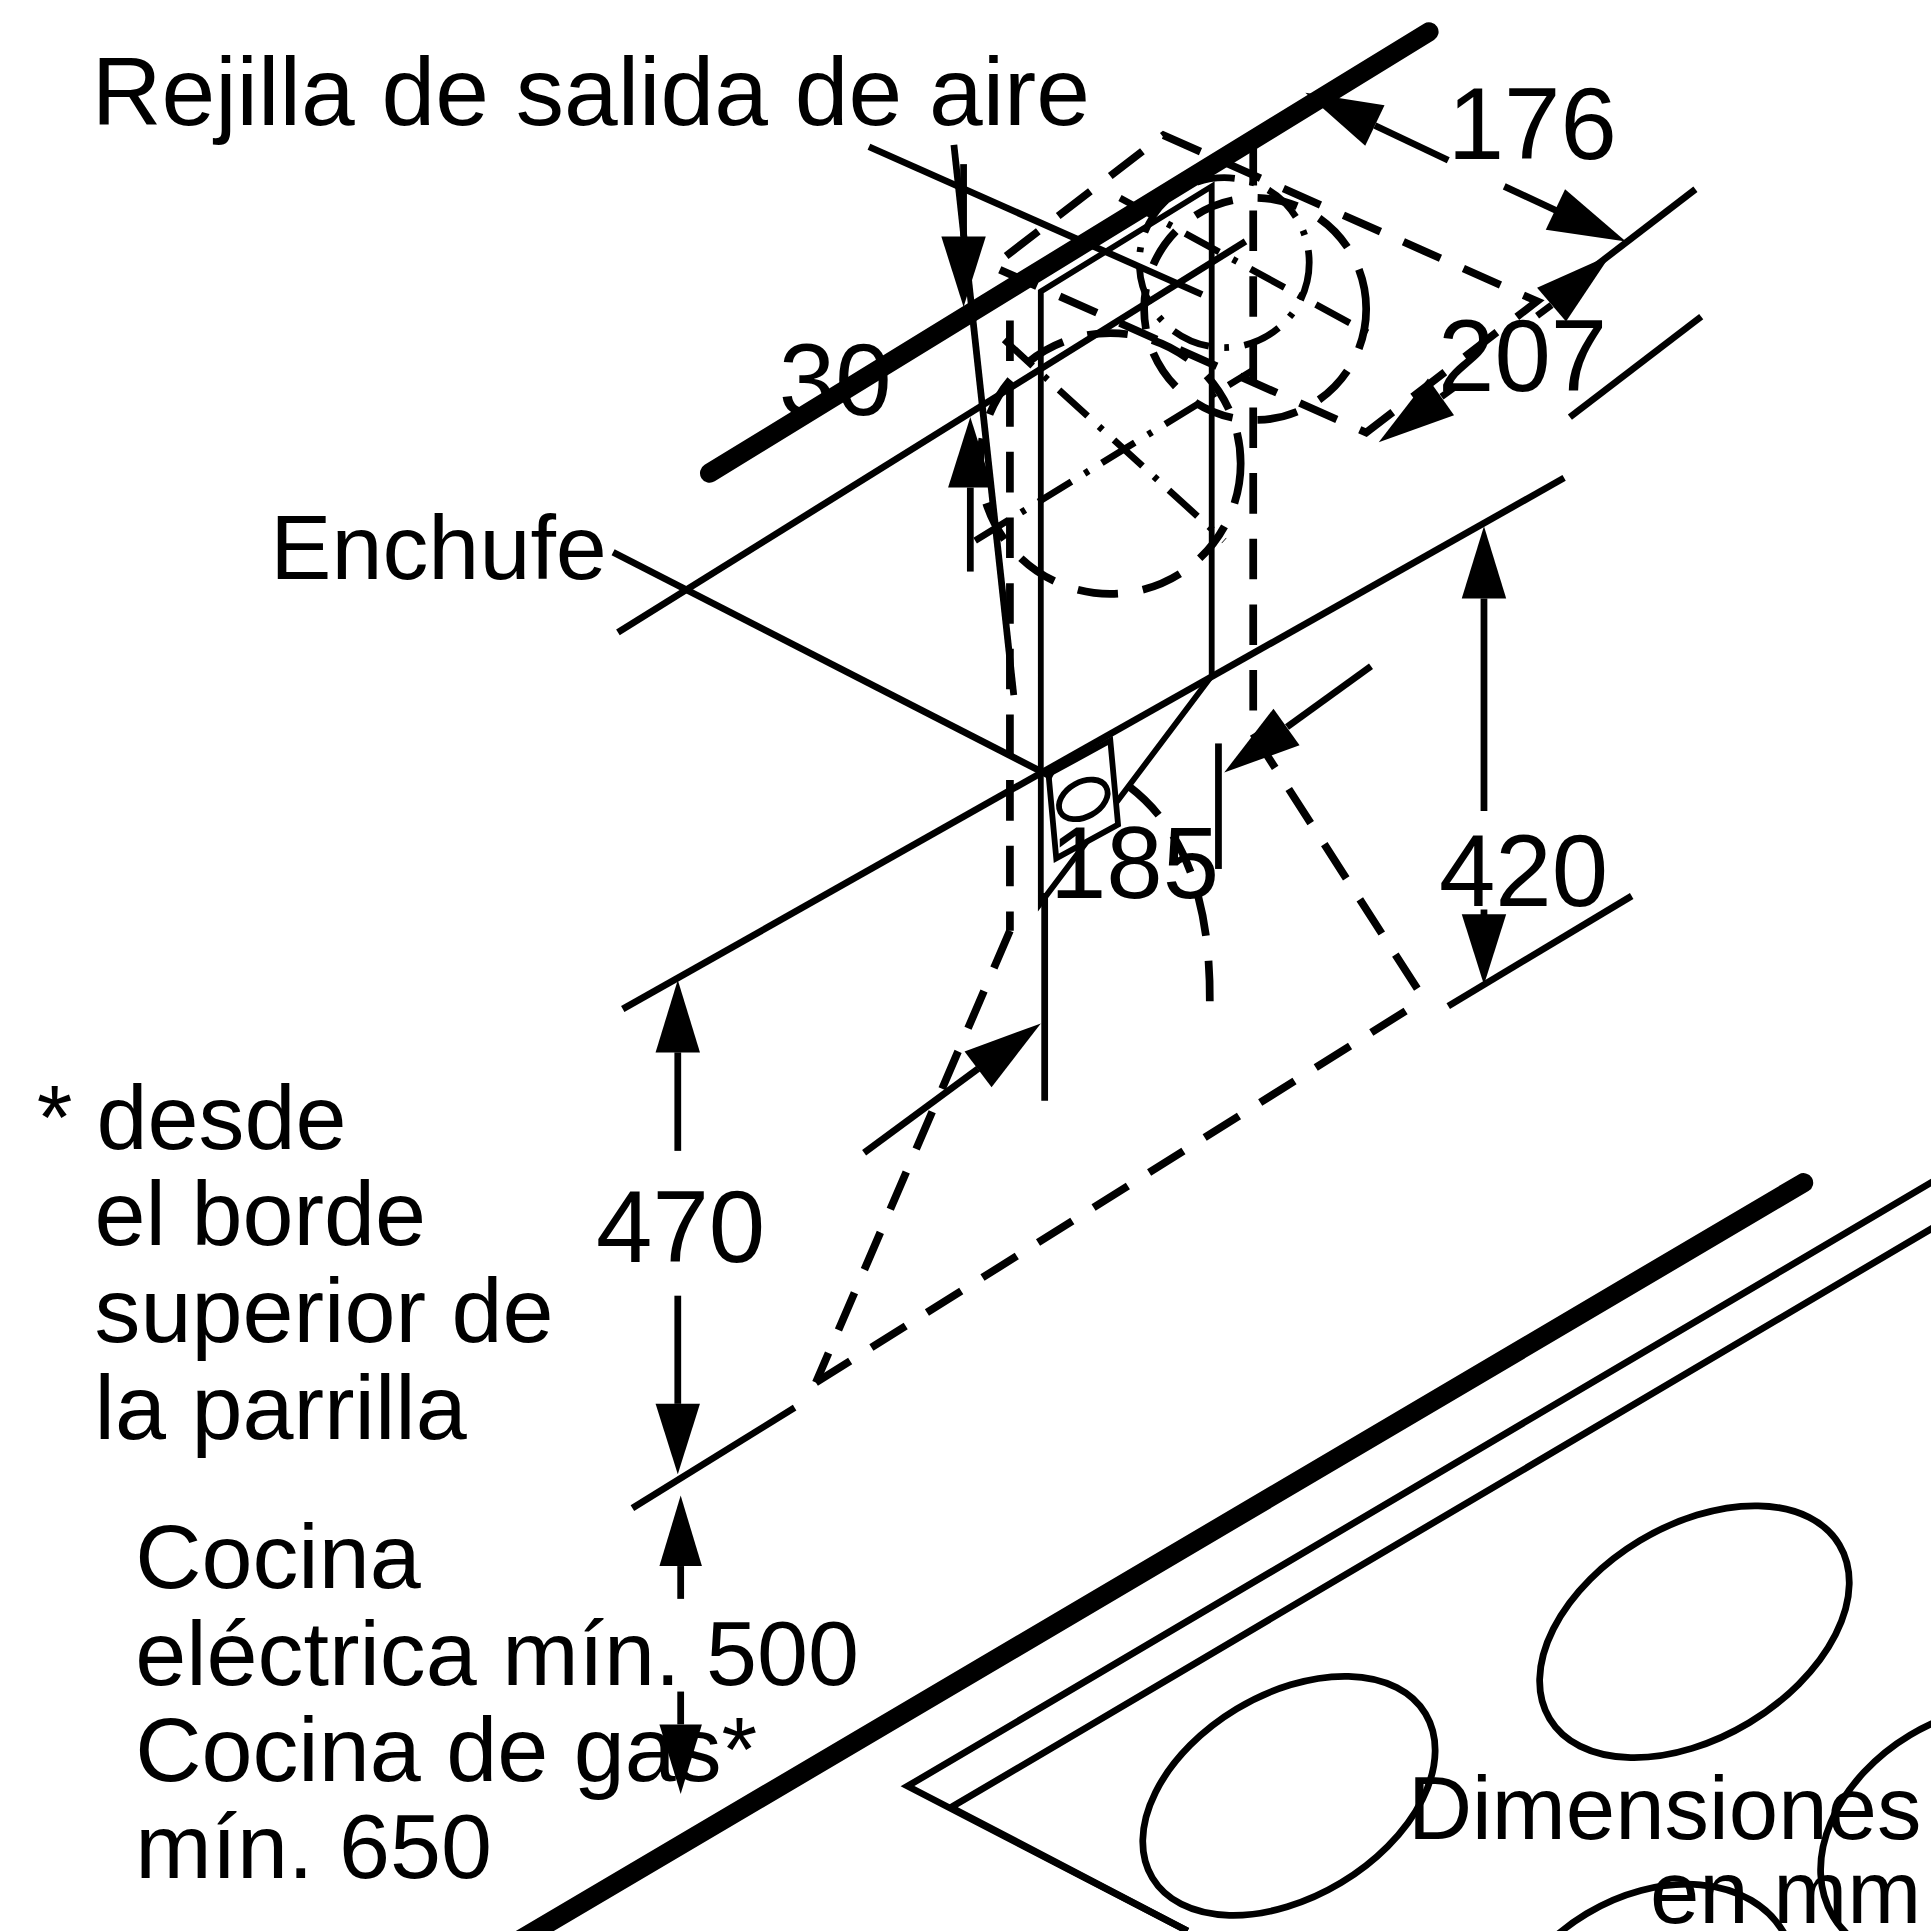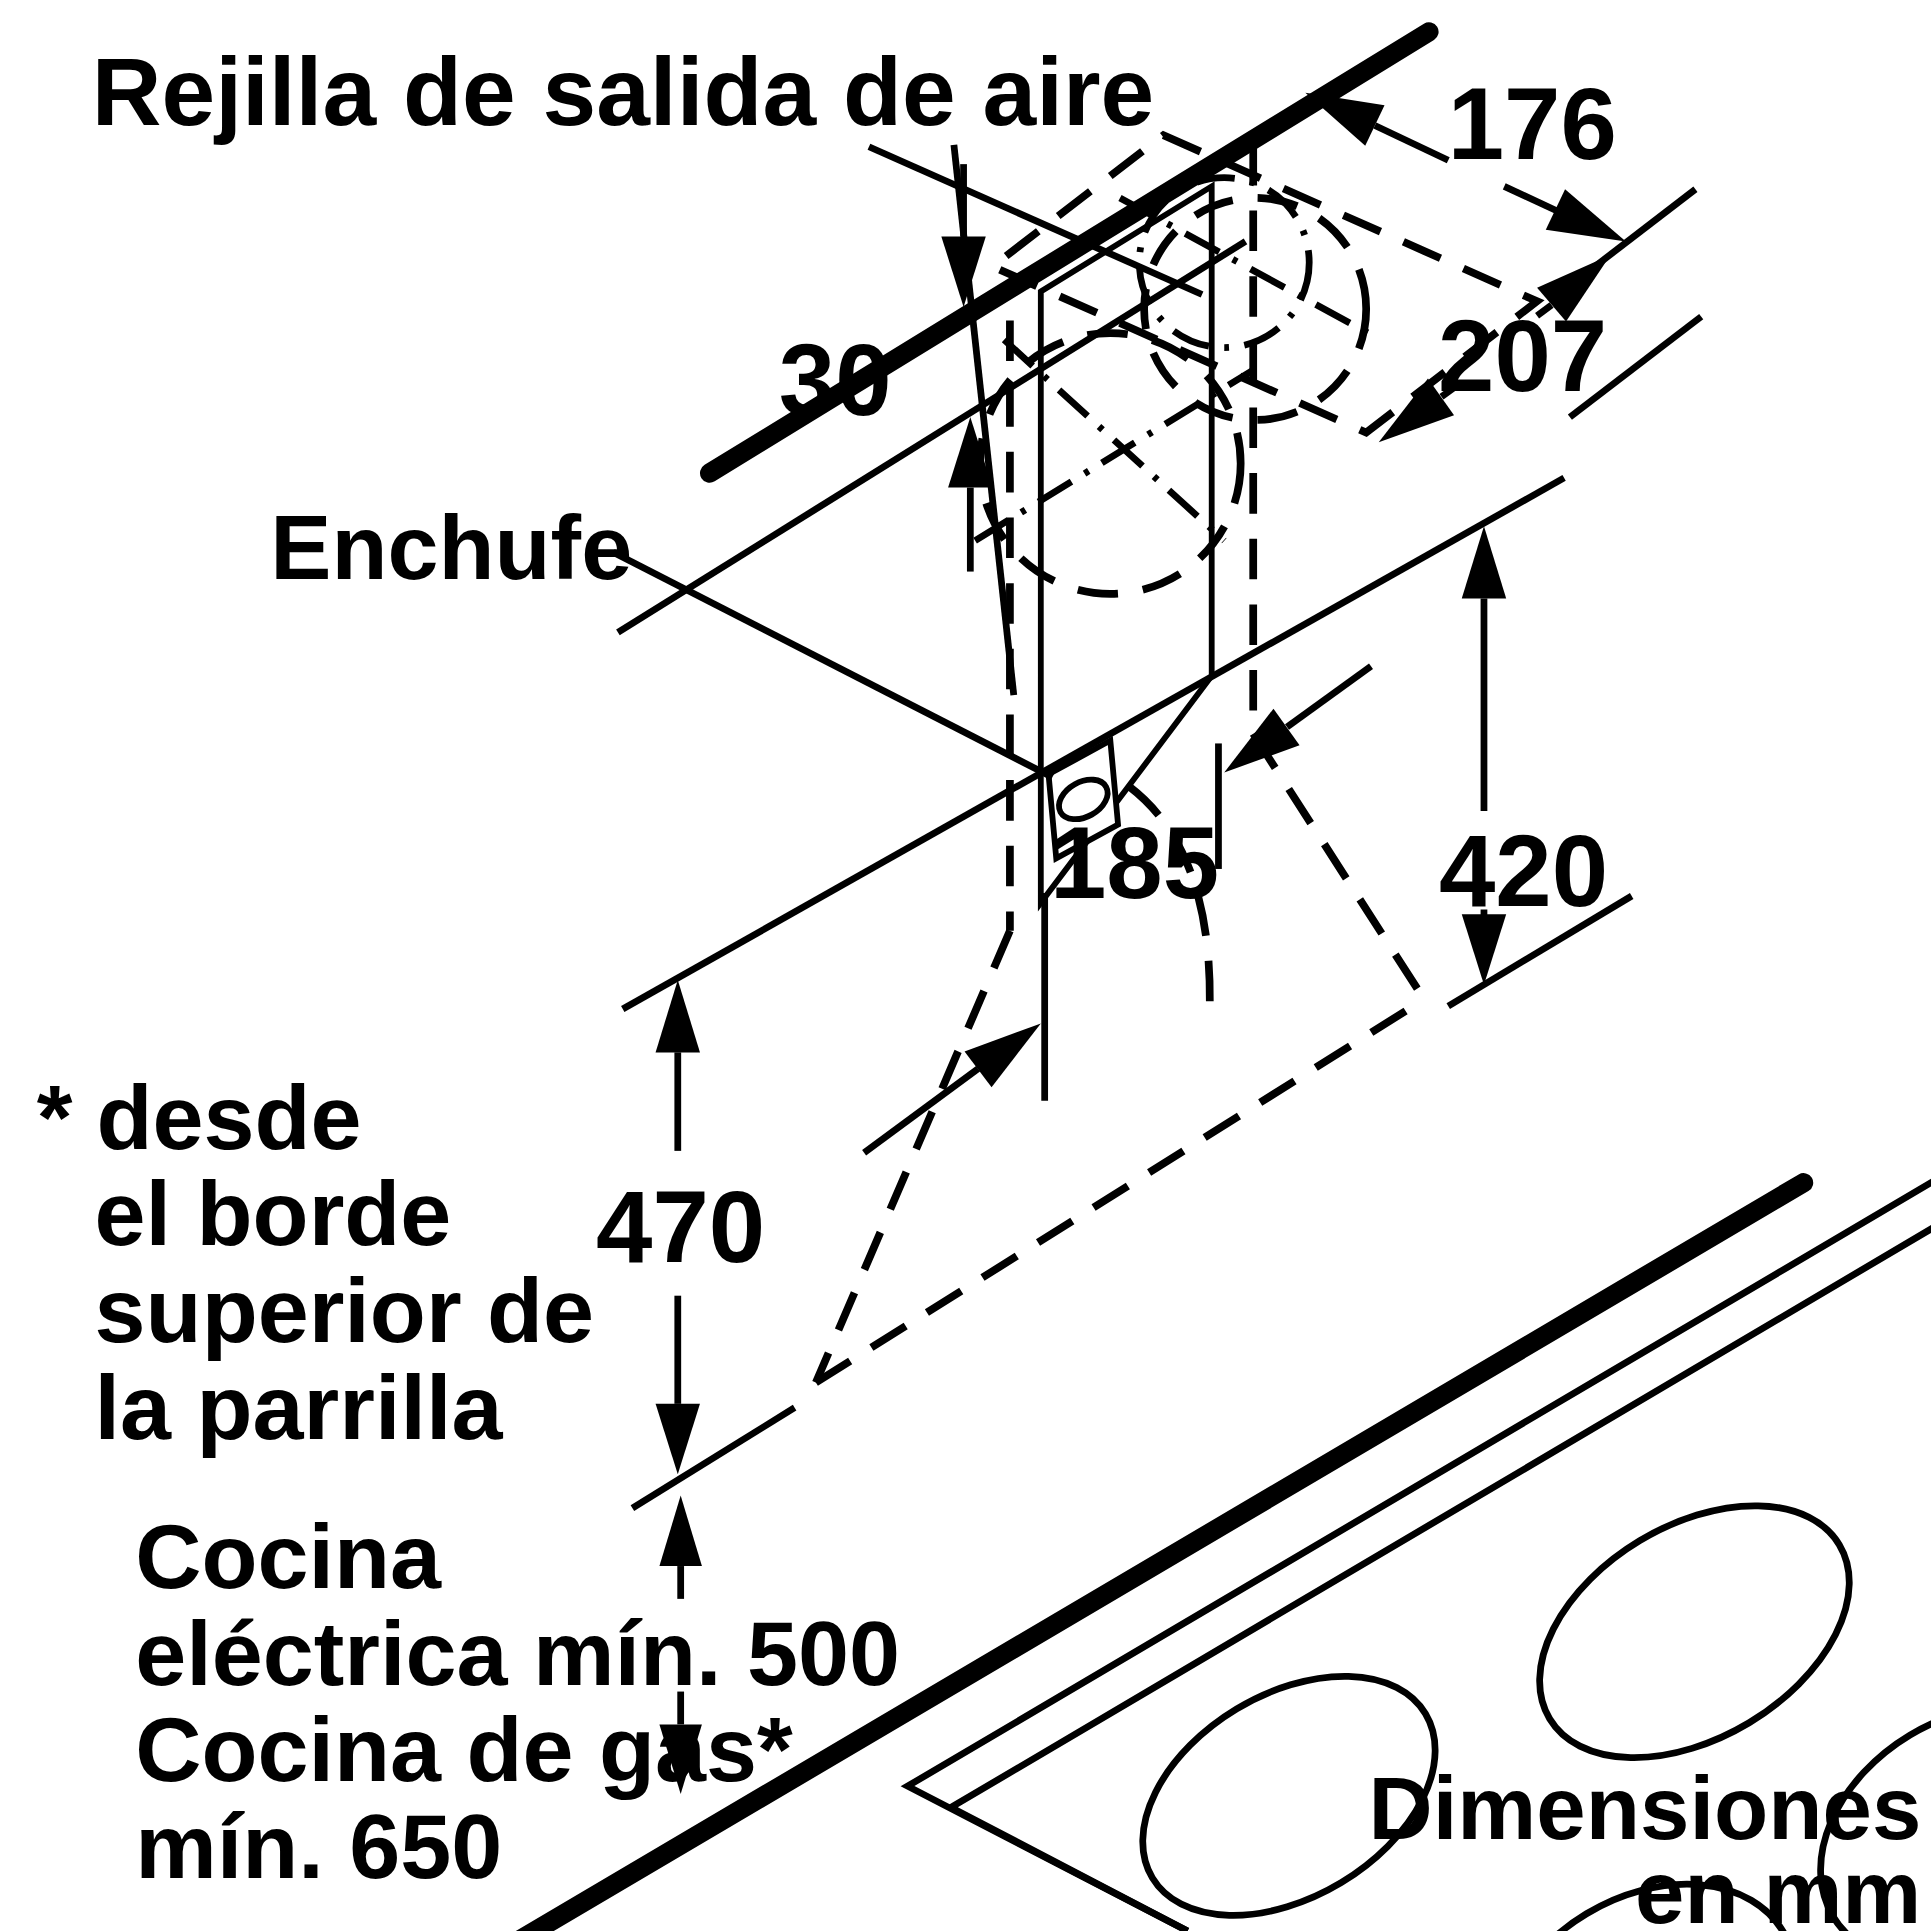--- a/index.html
+++ b/index.html
@@ -1,16 +1,16 @@
 <!DOCTYPE html>
 <html><head>
 <meta charset="utf-8">
 <style>
   html,body{margin:0;padding:0;background:#ffffff;}
-  .stage{width:1931px;height:1931px;position:relative;background:#fff;font-weight:bold;}
+  .stage{width:1931px;height:1931px;position:relative;background:#fff;}
   svg{display:block;}
   text{font-family:"Liberation Sans","DejaVu Sans",sans-serif;fill:#000;}
   .t100{font-size:100px;}
   .t105{font-size:105px;}
   .t95{font-size:95px;}
   .t92{font-size:92px;}
   .thin{stroke:#000;stroke-width:7;fill:none;}
   .thick{stroke:#000;stroke-width:20;stroke-linecap:round;fill:none;}
   .med{stroke:#000;stroke-width:6;fill:none;}
   .dash{stroke:#000;stroke-width:8;fill:none;stroke-dasharray:42 26;}

